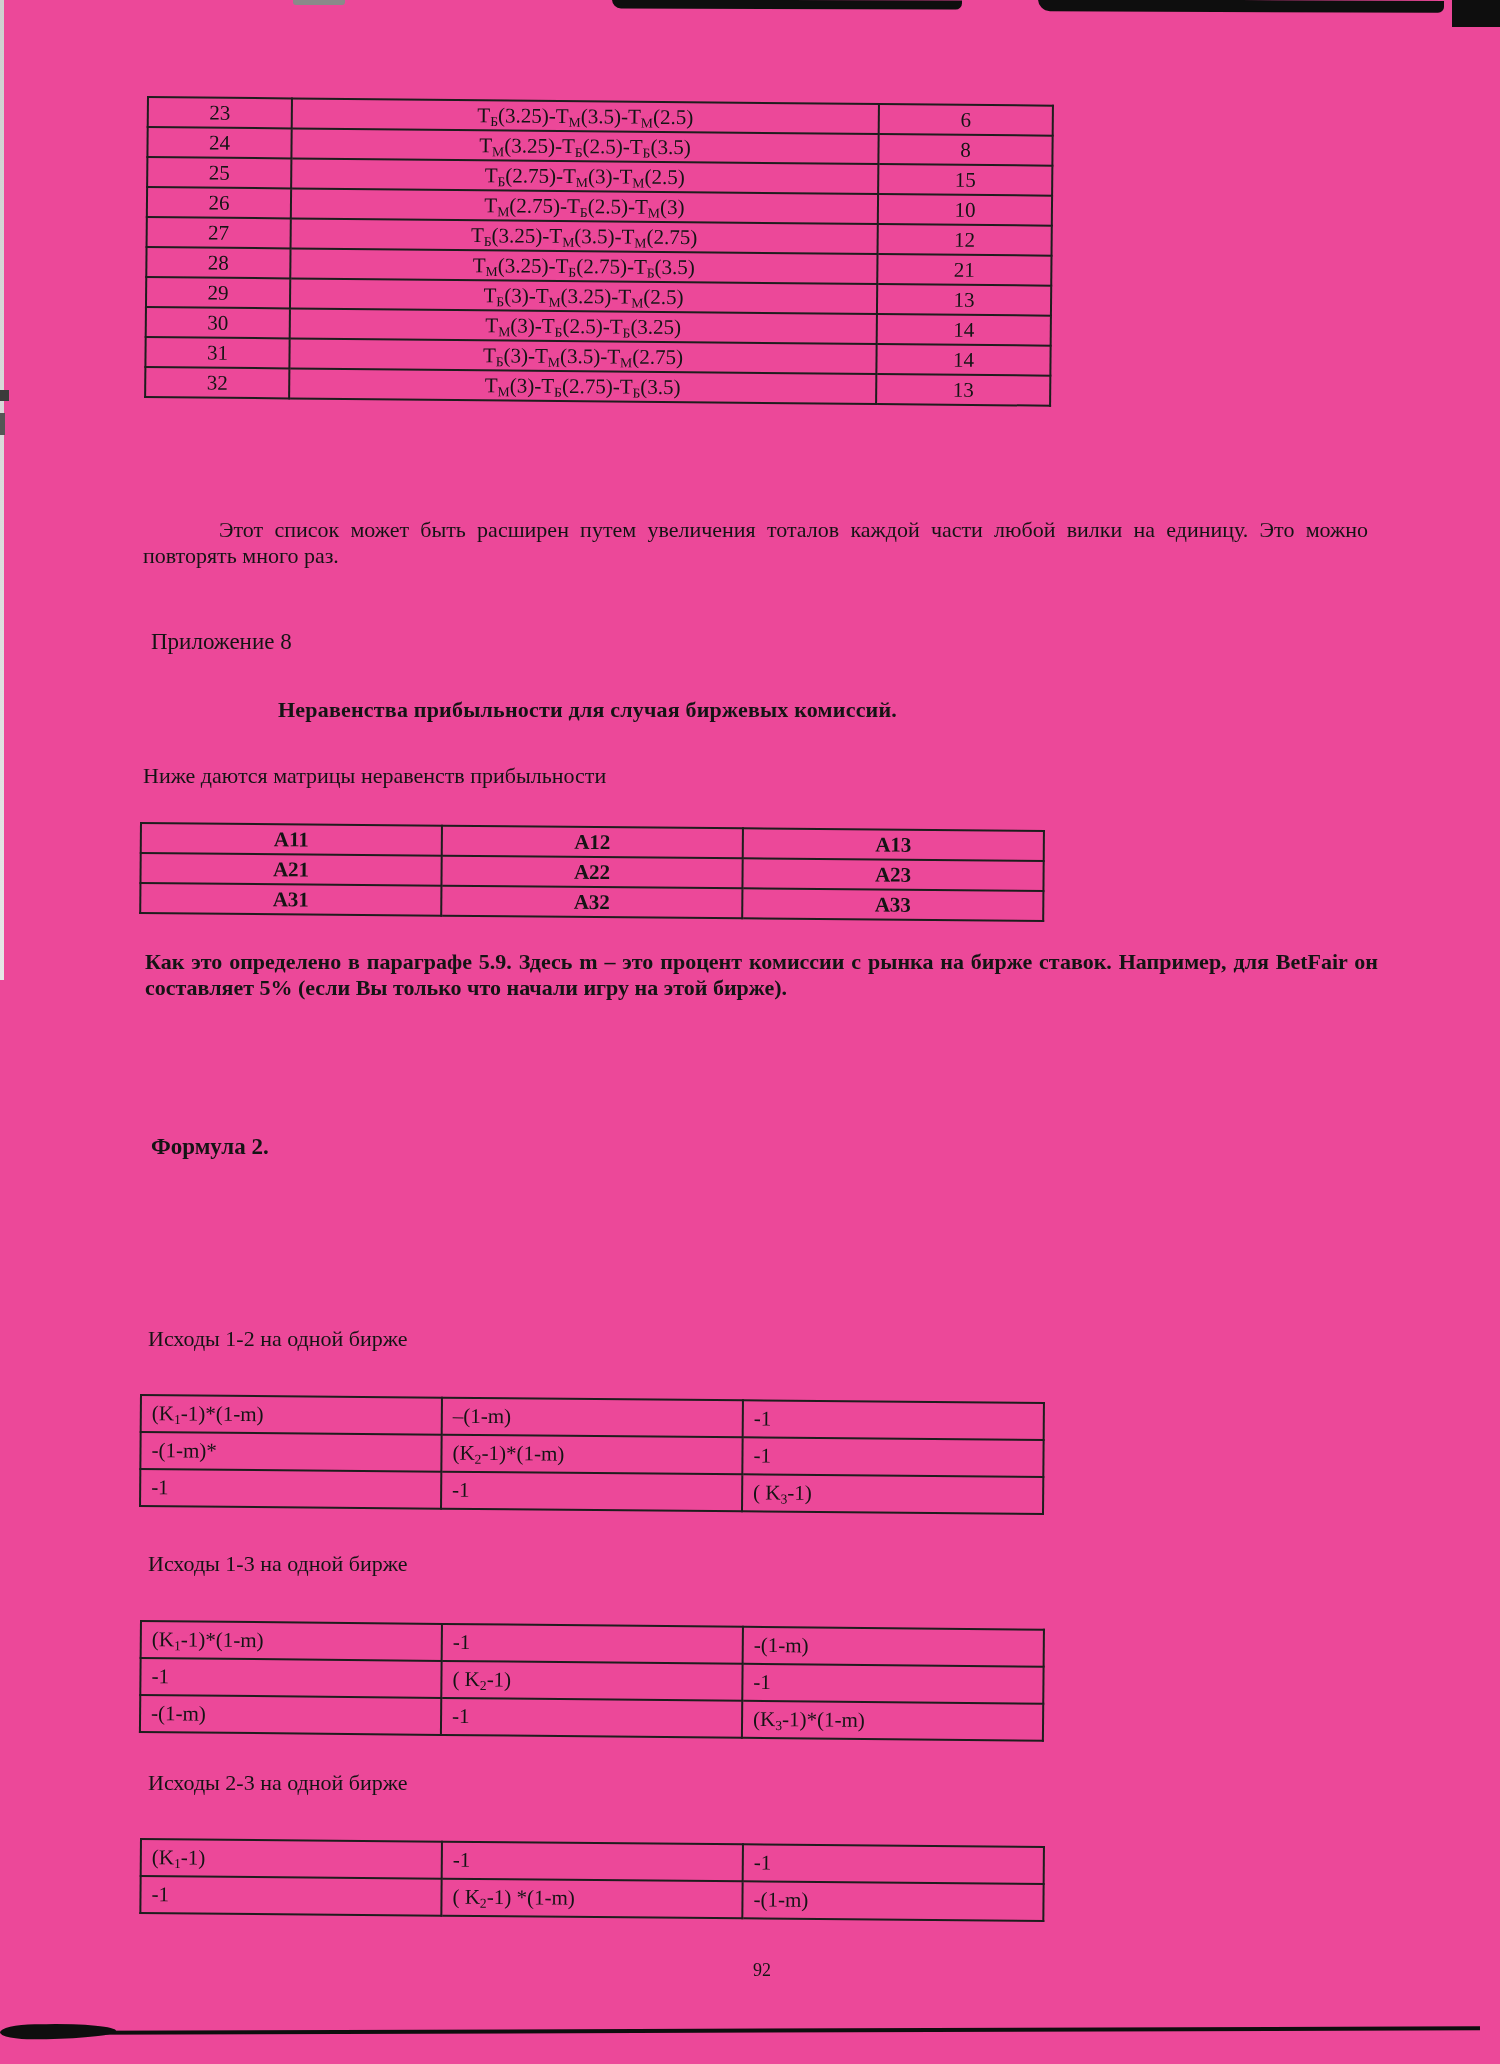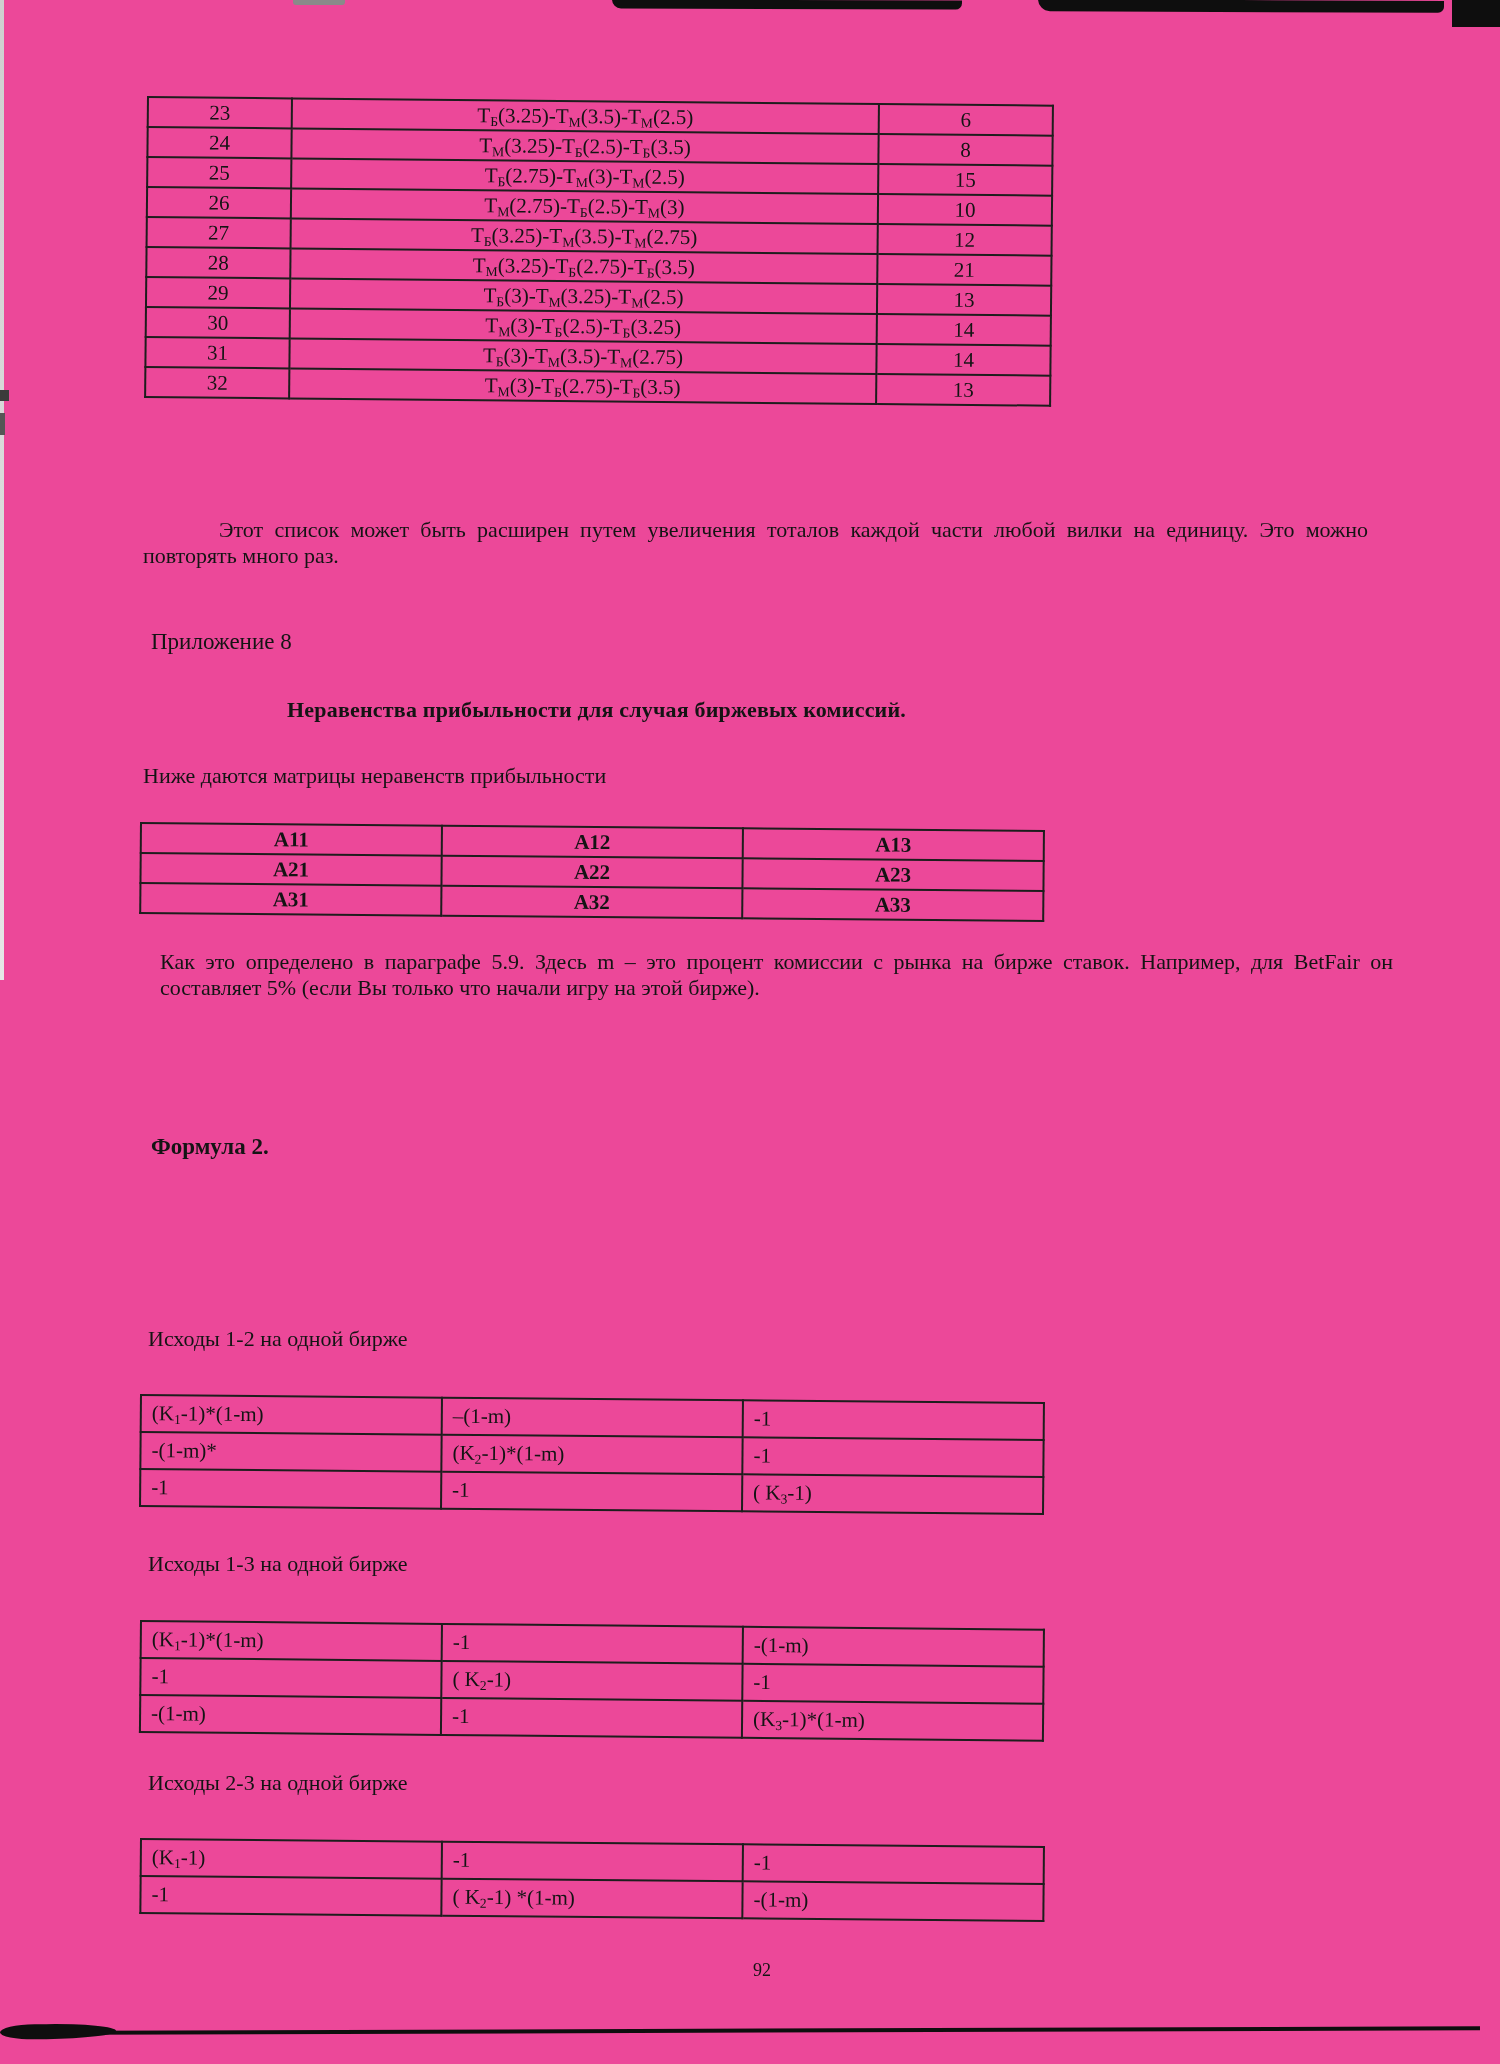--- a/index.html
+++ b/index.html
@@ -34,23 +34,23 @@
   table.amatrix td{height:26px;text-align:center;width:297px;}
   table.outcome{left:140px;width:895px;font-size:21px;transform-origin:0 0;}
   table.outcome td{height:33px;text-align:left;padding-left:10px;width:288px;}
   table.o12{top:1394px;transform:rotate(.5deg);}
   table.o13{top:1620px;transform:rotate(.55deg);}
   table.o23{top:1838px;transform:rotate(.5deg);}
   sub{font-size:.65em;vertical-align:-.28em;line-height:0;}
   
   .para{position:absolute;margin:0;font-size:22px;line-height:26px;text-align:justify;}
   .p1{left:143px;top:517px;width:1225px;text-indent:76px;}
-  .p2{left:160px;top:949px;width:1233px;}
+  .p2{left:145px;top:949px;width:1233px;font-weight:bold;}
   .appendix-label{position:absolute;left:151px;top:629px;font-size:23px;}
-  .heading{position:absolute;left:278px;top:697px;font-size:22px;font-weight:700;letter-spacing:.2px;margin-left:9px;}
+  .heading{position:absolute;left:278px;top:697px;font-size:22px;font-weight:700;letter-spacing:.2px;}
   .intro{position:absolute;left:143px;top:763px;font-size:22px;}
   .formula-title{position:absolute;left:151px;top:1134px;font-size:23px;font-weight:700;}
   .formula-lines{position:absolute;left:151px;top:1183px;font-size:24px;line-height:45px;}
   .outcome-label{position:absolute;left:148px;font-size:22px;}
   .ol12{top:1326px;}
   .ol13{top:1551px;}
   .ol23{top:1770px;}
   .page-number{position:absolute;left:0;top:1960px;width:1500px;text-align:center;font-size:18px;padding-left:12px;}
 </style>
 </head>

